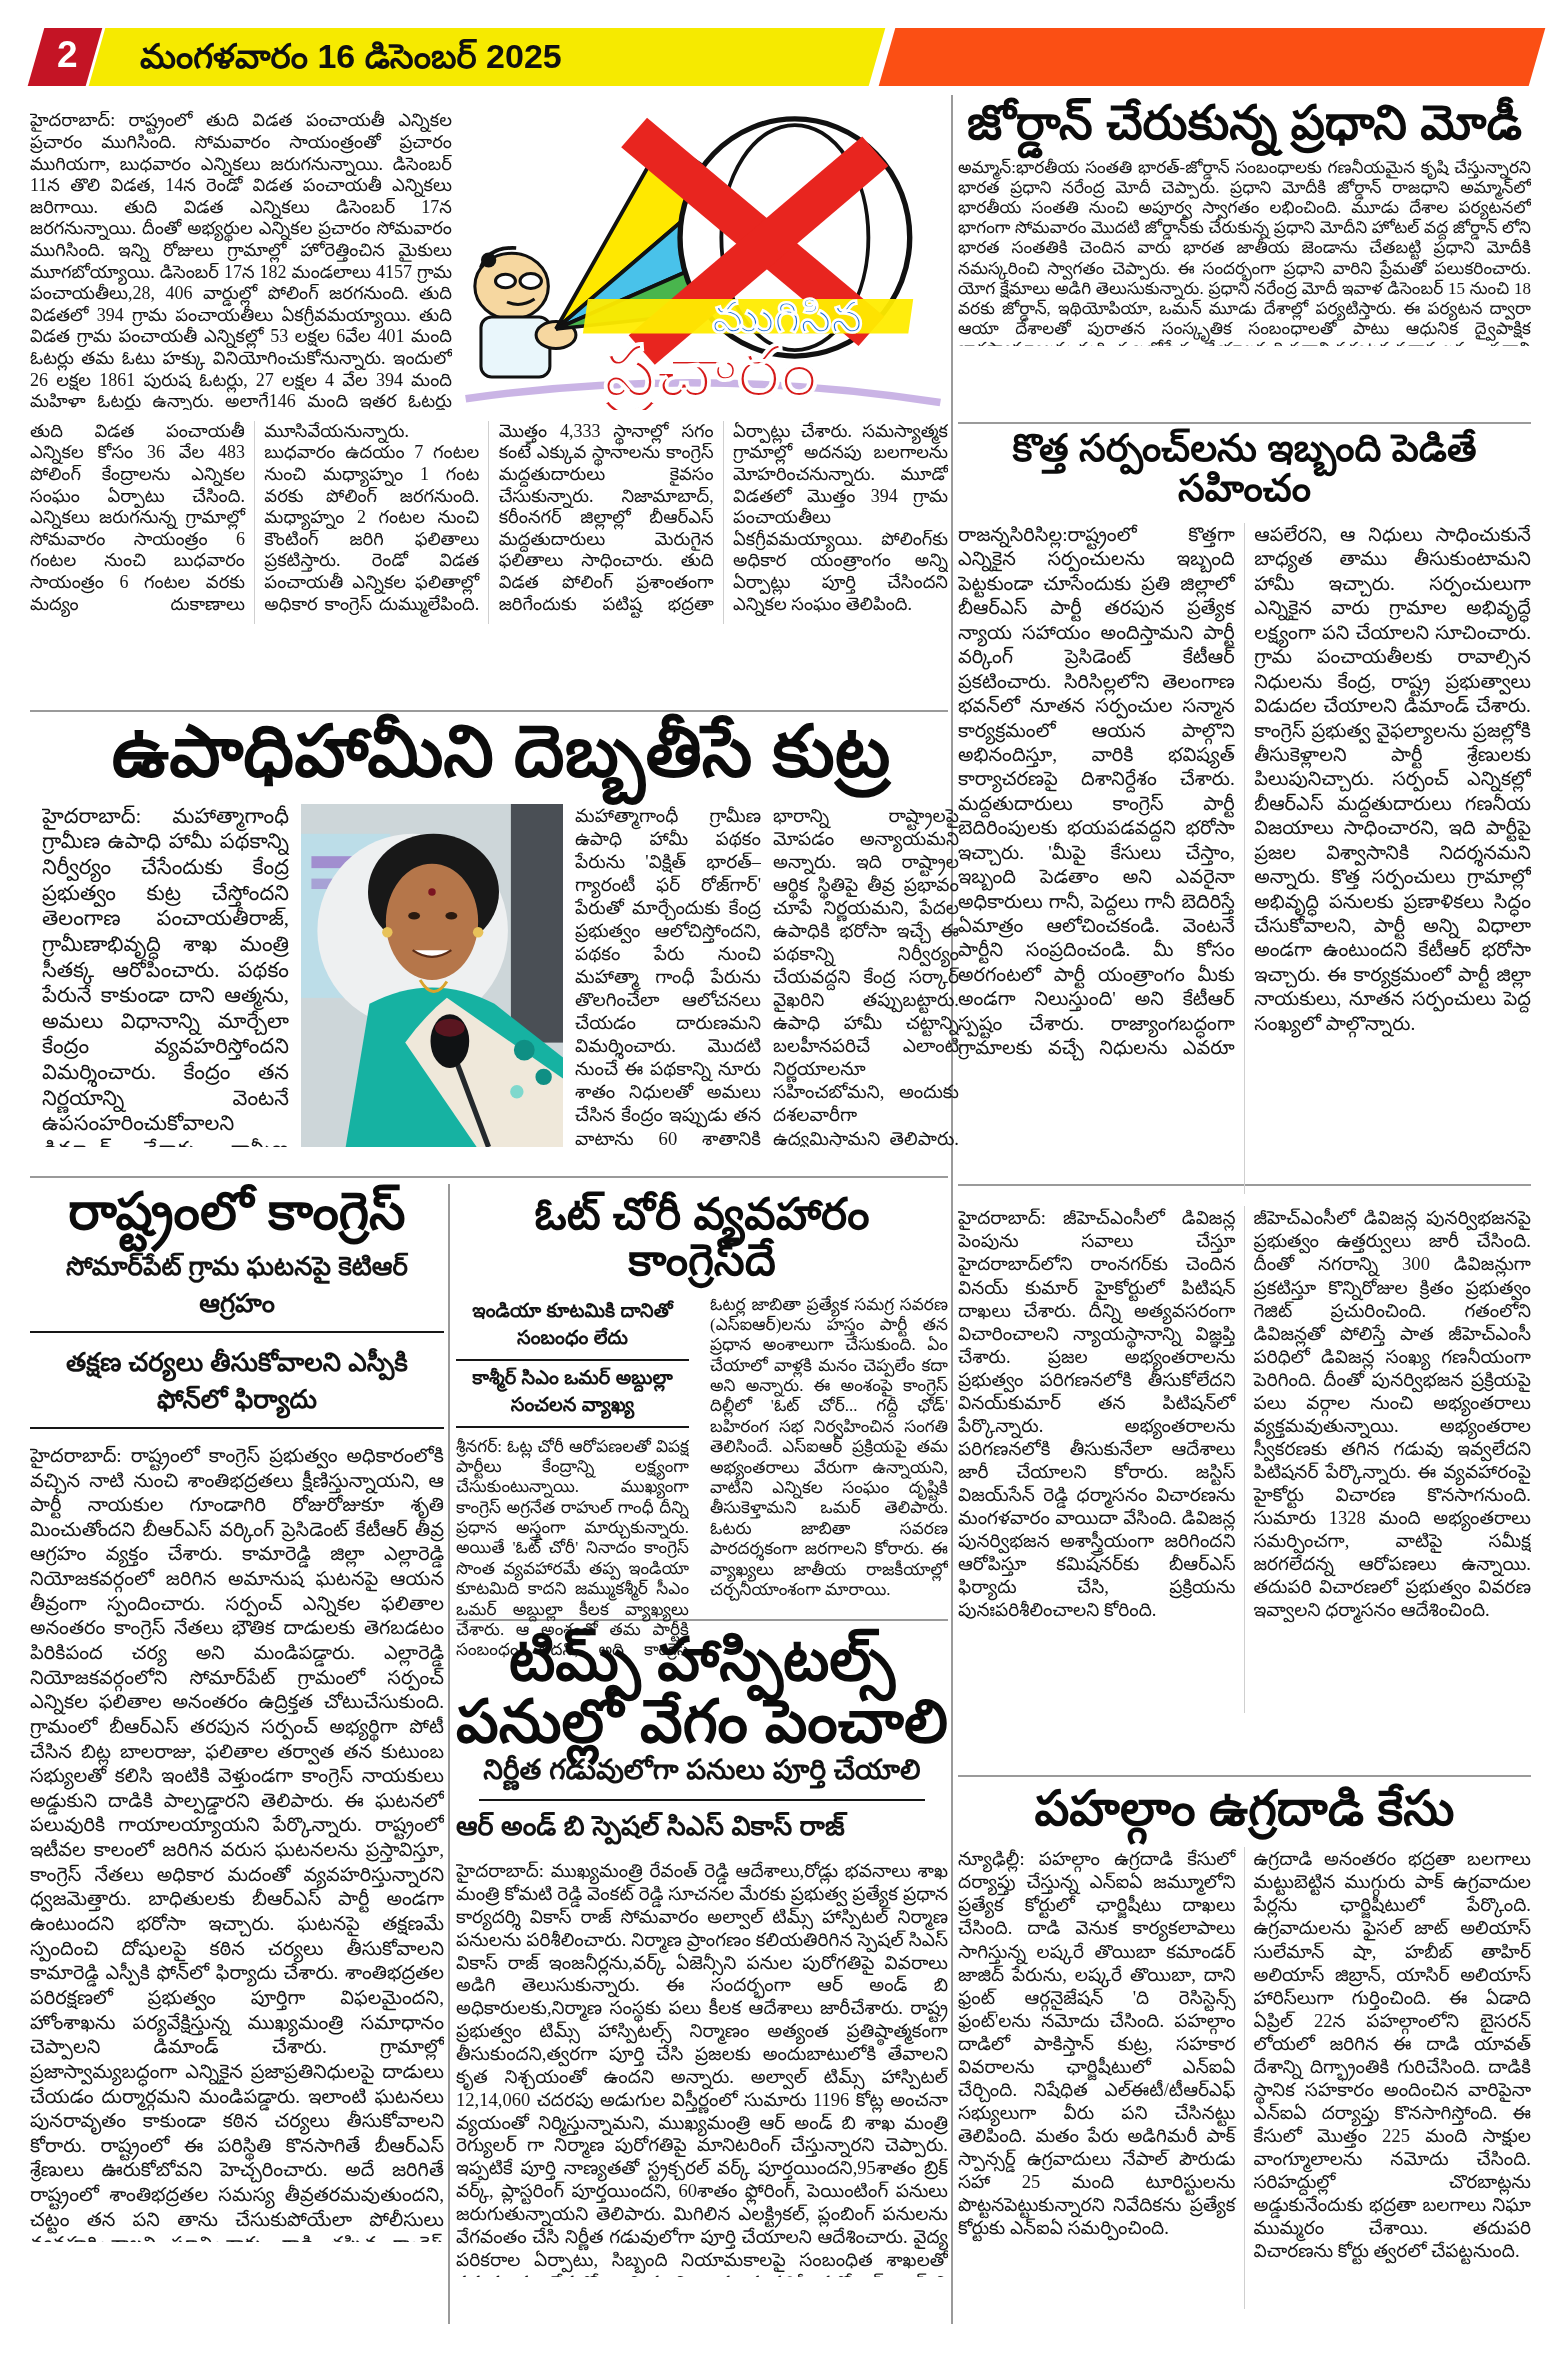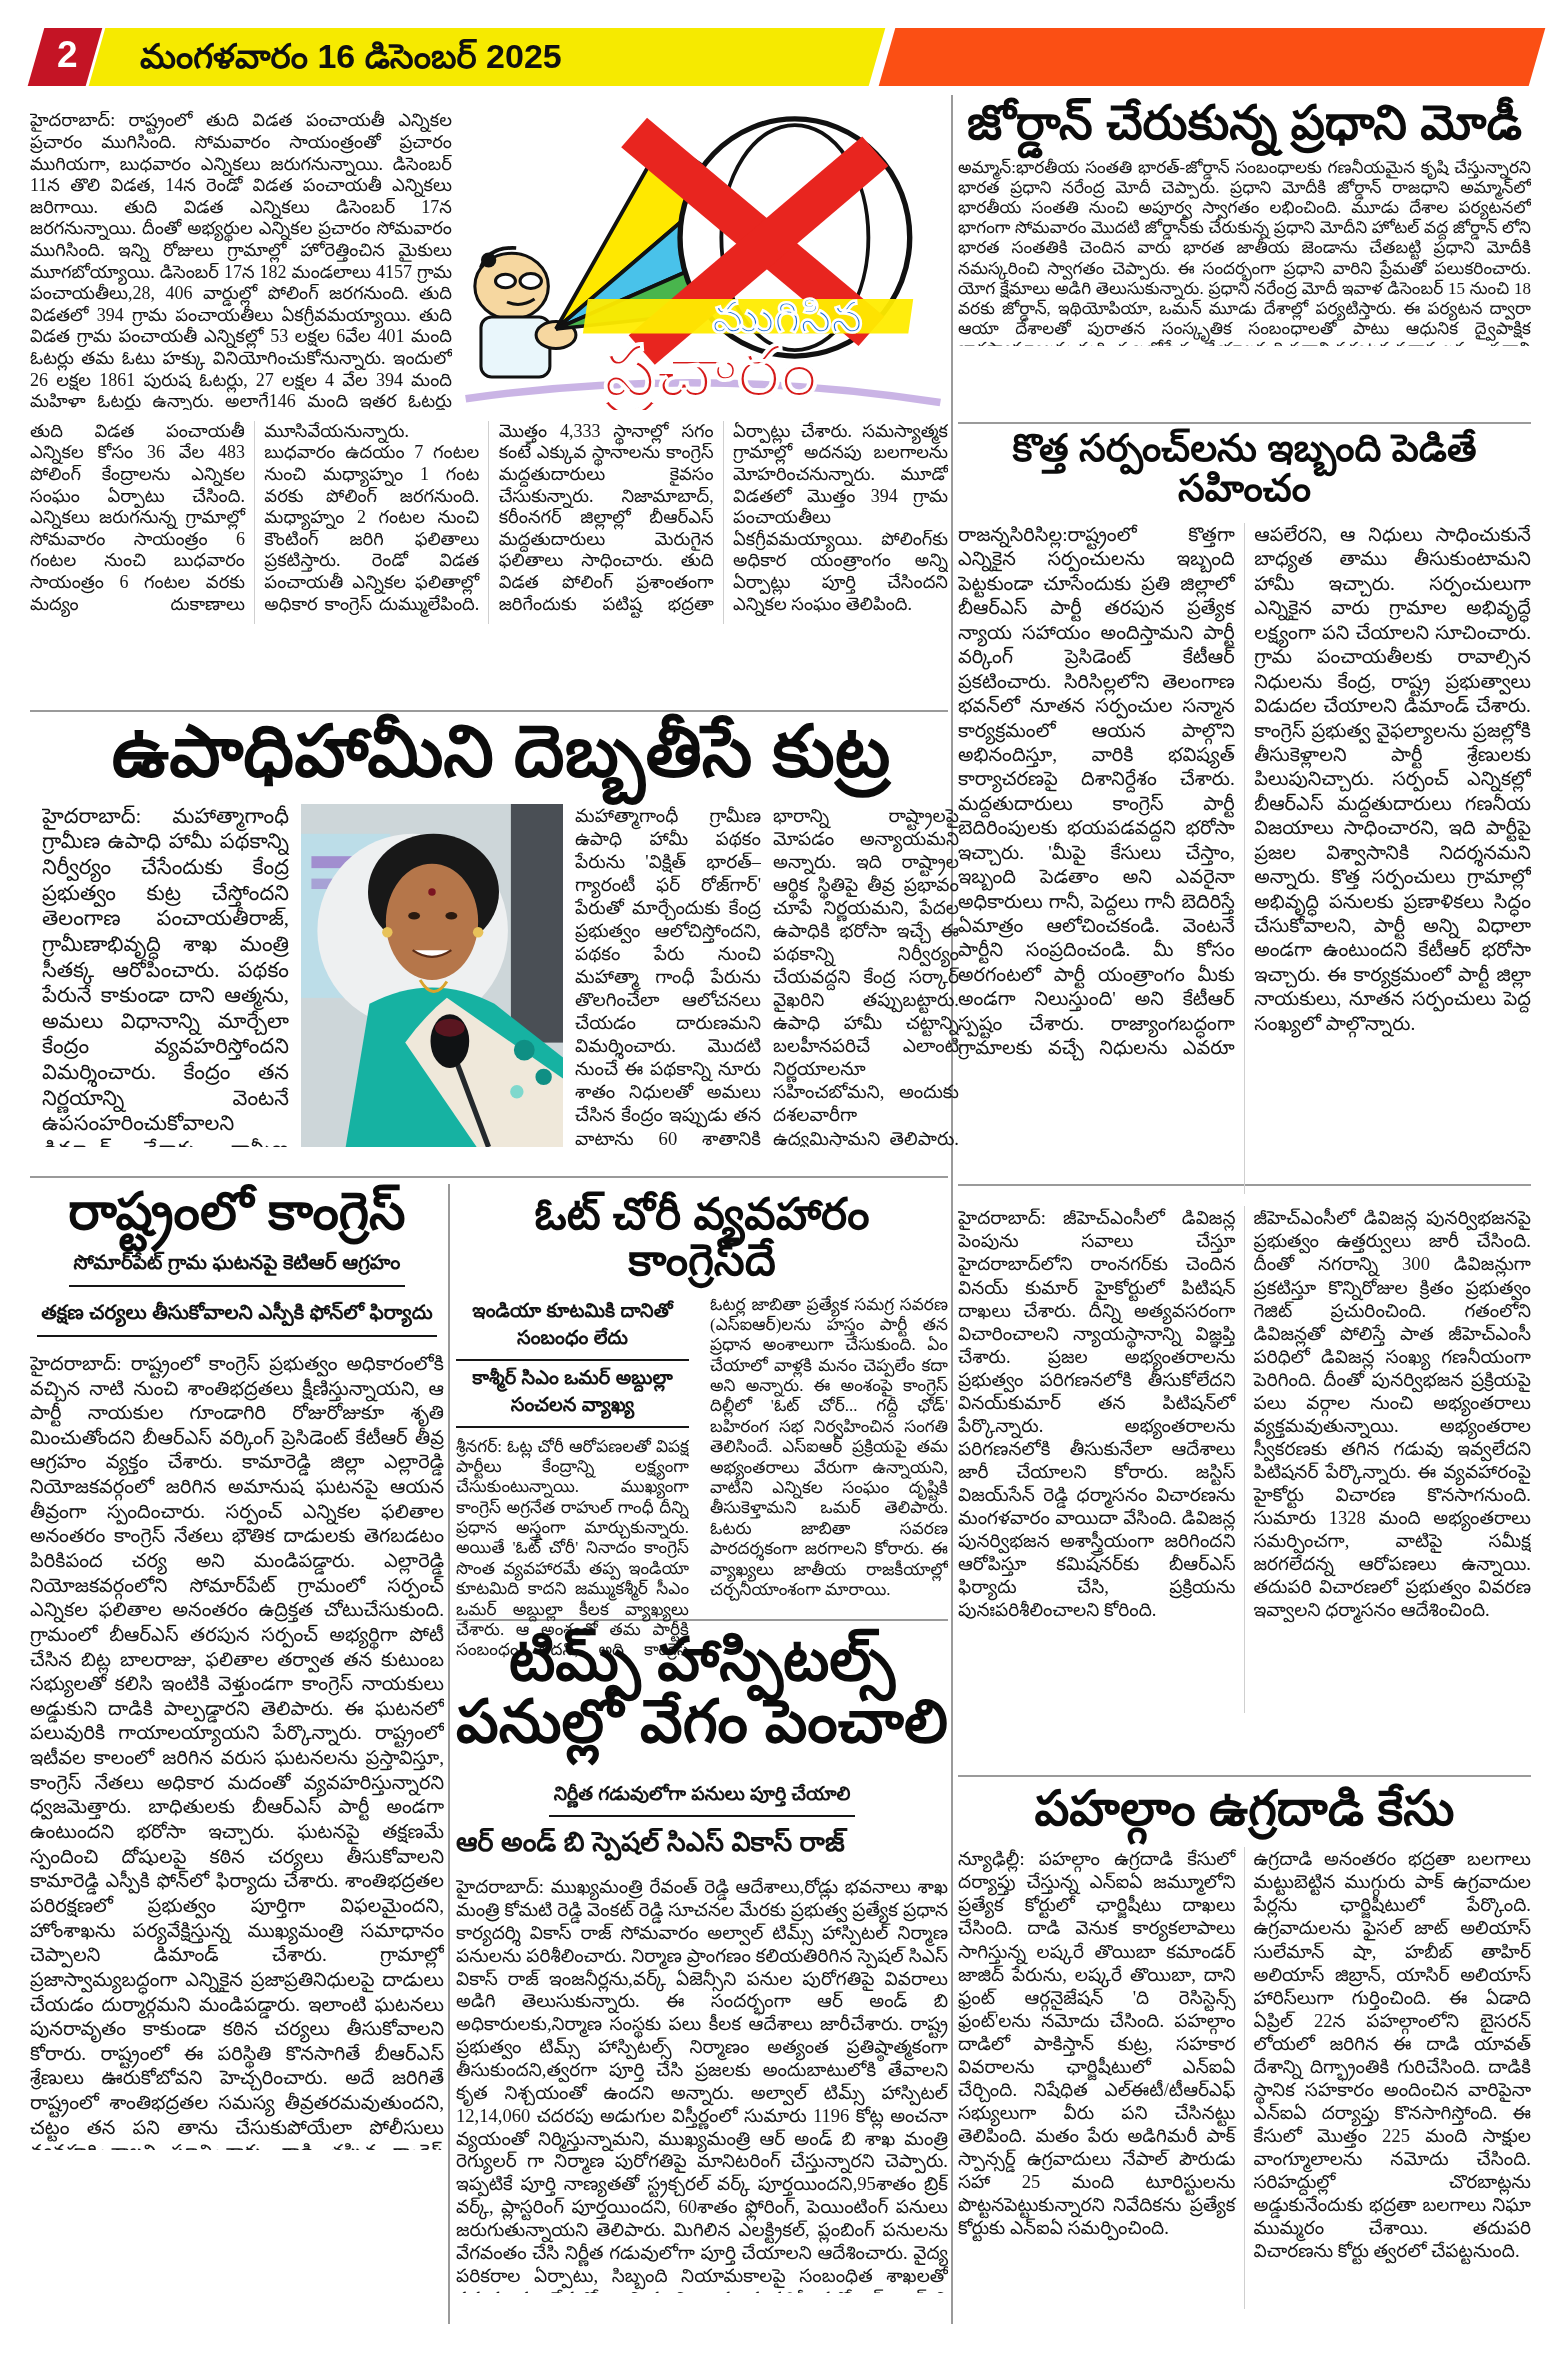--- a/index.html
+++ b/index.html
@@ -43,32 +43,32 @@
   .story-upadhi{position:absolute;left:30px;top:714px;width:918px;height:458px;margin-left:12px;}
   .su-headline{font-size:72px;}
   .su-row{display:flex;gap:12px;margin-top:15px;height:343px;}
   .su-col1{width:247px;font-size:21px;line-height:1.22;}
   .su-photo{width:262px;height:343px;background:#dadee0;}
   .su-col2{width:186px;font-size:18.6px;line-height:1.24;}
   .su-col3{width:186px;font-size:18.6px;line-height:1.24;}
   .story-gundagiri{position:absolute;left:30px;top:1184px;width:414px;height:1140px;}
   .sg-h1{font-size:52px;}
   .sg-h2{font-size:78px;margin-top:3px;}
-  .sg-sub{font-size:20px;margin-top:13.4px;}
+  .sg-sub{font-size:26px;margin-top:13.4px;}
   .sg-body{margin-top:15px;height:798px;font-size:19.4px;line-height:1.27;}
   .story-votechori{position:absolute;left:456px;top:1191px;width:492px;height:414px;}
   .sv-headline{font-size:44px;}
   .sv-row{display:flex;gap:21px;margin-top:12px;height:328px;}
   .sv-left{width:233px;}
   .sv-sub{font-size:19.4px;margin-top:4.5px;}
   .sv-left .body{margin-top:9px;font-size:17px;line-height:1.2;}
   .sv-right{flex:1;font-size:17px;line-height:1.2;}
   .story-tims{position:absolute;left:456px;top:1629px;width:492px;height:695px;}
   .st-h{font-size:60px;}
-  .st-sub{font-size:19px;margin-top:29px;}
+  .st-sub{font-size:28px;margin-top:0;}
   .st-byline{font-size:27px;margin-top:10.4px;}
   .st-body{margin-top:12px;height:417px;font-size:18.6px;line-height:1.23;}
   .story-ghmc{position:absolute;left:958px;top:1193px;width:573px;height:577px;}
   .sh-headline{font-size:36px;}
   .sh-body{margin-top:13.4px;height:507px;column-count:2;column-gap:18px;
            column-rule:0.7px solid #cfcfcf;font-size:18.6px;line-height:1.24;}
   .story-pahalgam{position:absolute;left:958px;top:1783px;width:573px;height:541px;}
   .sp2-headline{font-size:49px;}
   .sp2-body{margin-top:13.4px;height:462px;column-count:2;column-gap:18px;
            column-rule:0.7px solid #cfcfcf;font-size:18.6px;line-height:1.24;}

